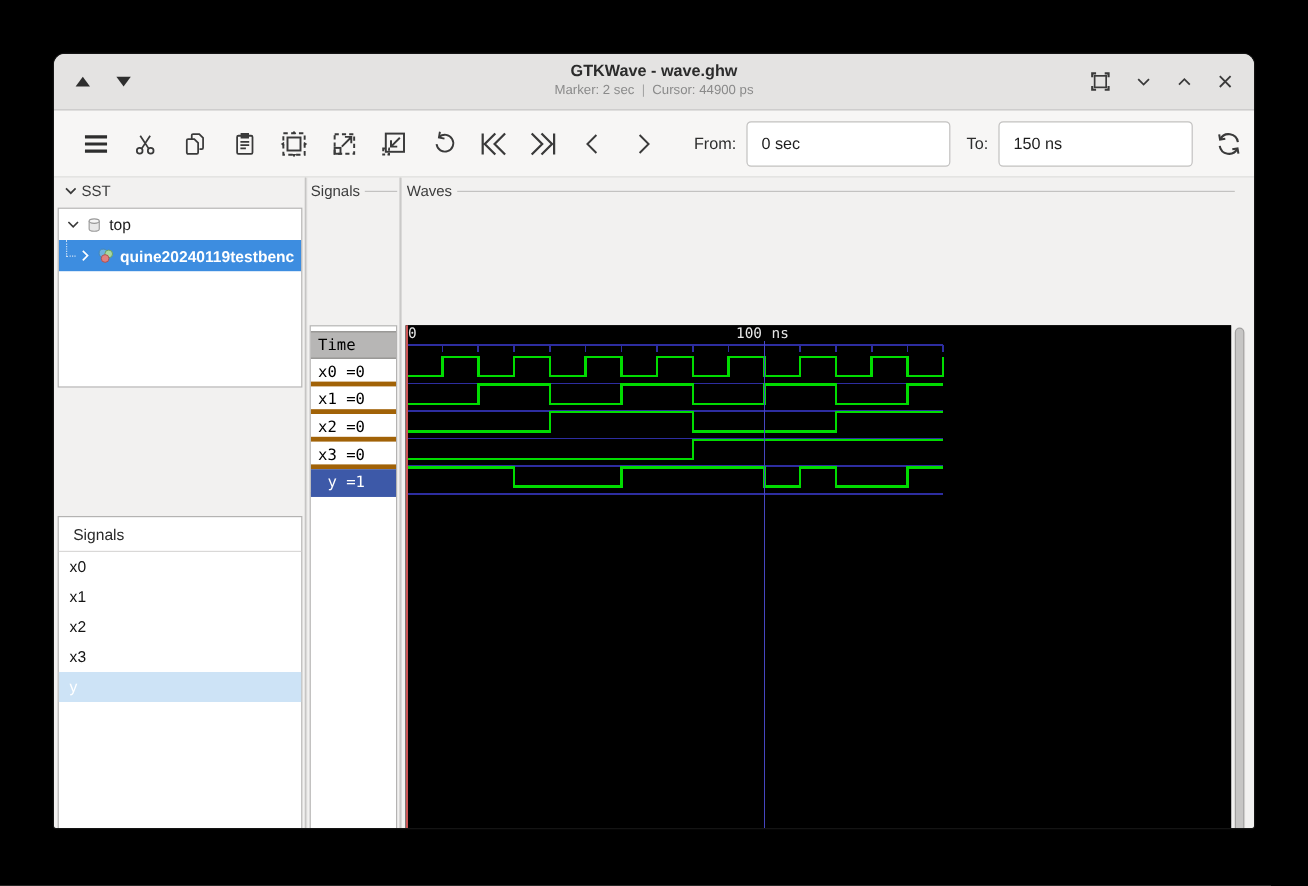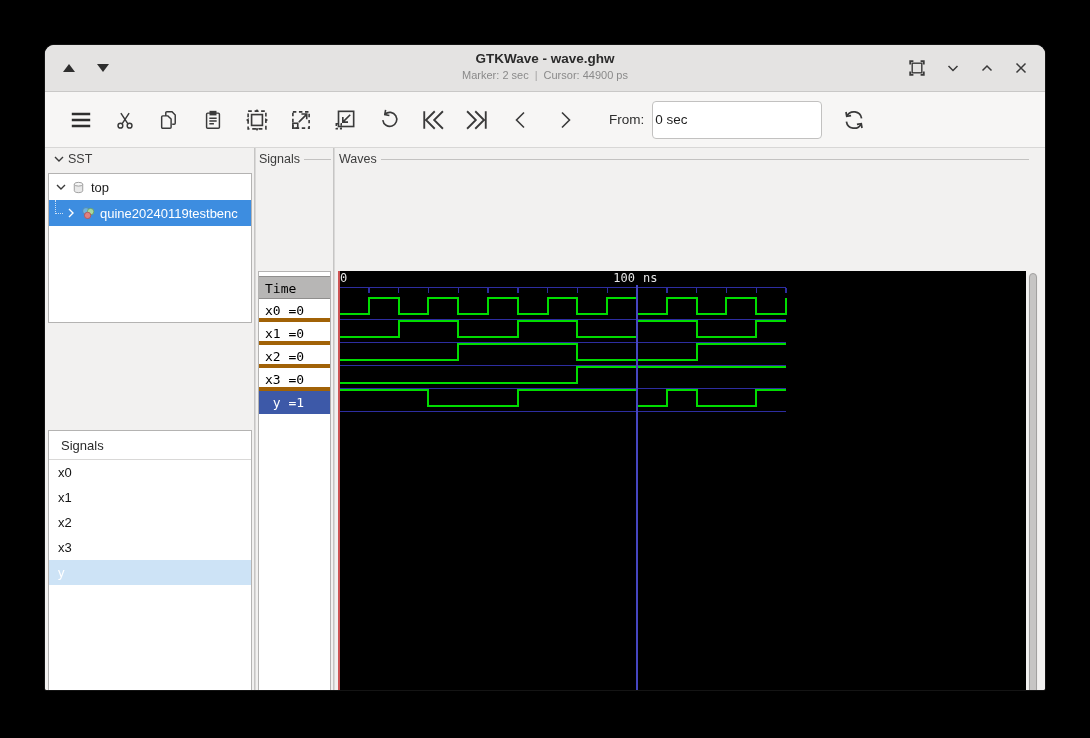--- a/index.html
+++ b/index.html
@@ -22,21 +22,21 @@
   .tb-right { position:absolute; right:16px; top:0; height:100%; display:flex; align-items:center; gap:18px; }
   .tb-right svg { display:block; }
   
   .toolbar { height:56px; background:#f7f6f5; border-bottom:1px solid #d8d7d6;
              display:flex; align-items:center; padding-left:14px; }
   .tool { width:44px; height:40px; display:flex; align-items:center; justify-content:center; border-radius:4px; }
   .tool svg { display:block; }
   .range-group { display:flex; align-items:center; margin-left:22px; }
   .range-label { font-size:13.5px; color:#2e2e2e; margin-right:8px;text-align:center; }
   .range-input { width:170px; height:38px; background:#fff; border:1px solid #c2c1c0;
-                 border-radius:4px; font-size:13.5px; color:#1e1e1e; padding:0 2px;
+                 border-radius:4px; font-size:13.5px; color:#1e1e1e; padding:0 12px;
                  font-family:"Liberation Sans", sans-serif; }
   
   .main { position:relative; width:100%; height:542px; background:#f2f1f0; }
   .pane-label { font-size:12.5px; color:#3c3c3c; }
   .frame-label { position:absolute; display:flex; align-items:center; gap:4px; }
   .frame-label .line { height:1px; background:#c3c2c1; flex:1; }
   
   .sst-header { position:absolute; left:8px; top:4px; display:flex; align-items:center; gap:3px; }
   .treebox { position:absolute; left:3px; top:25px; width:204px; height:150px;
              background:#fff; border:1px solid #b4b3b2; overflow:hidden; }
@@ -208,20 +208,24 @@
       </div>
     <div class="tool">
         <svg width="24" height="24" viewBox="0 0 24 24">
           <path d="M9 4.5L16.5 12L9 19.5" stroke="#3a3a3a" stroke-width="1.6" fill="none"></path>
         </svg>
       </div>
     <div class="range-group">
       <span class="range-label">From:</span>
       <input class="range-input" value="0 sec" style="">
     </div>
+    <div class="range-group" style="margin-left:14px;">
+      <span class="range-label">To:</span>
+      <input class="range-input" style="width: 162px;" value="150 ns">
+    </div>
     <div class="tool" style="margin-left:10px;">
         <svg width="26" height="26" viewBox="0 0 24 24">
           <g stroke="#3a3a3a" stroke-width="1.6" fill="none">
             <path d="M19 10.5a7.2 7.2 0 0 0-13.6-2"></path>
             <path d="M5 13.5a7.2 7.2 0 0 0 13.6 2"></path>
             <path d="M4.6 4.6l.7 4 4-.6M19.4 19.4l-.7-4-4 .6"></path>
           </g>
         </svg>
       </div>
   </div>
@@ -257,21 +261,21 @@
         <span class="exp">
             <svg width="12" height="12" viewBox="0 0 12 12">
               <path d="M4 2l4 4-4 4" stroke="#ffffff" fill="none" stroke-width="1.4"></path>
             </svg>
           </span>
         <svg width="16" height="16" viewBox="0 0 16 16" style="margin:0 4px 0 1px;">
             <circle cx="6" cy="6" r="3.4" fill="#6fb3e0" stroke="#4a86b0" stroke-width=".8"></circle>
             <circle cx="10.6" cy="6.6" r="3.2" fill="#a8d8a0" stroke="#6aa060" stroke-width=".8"></circle>
             <circle cx="7.6" cy="10.4" r="3.2" fill="#e08080" stroke="#b05050" stroke-width=".8"></circle>
           </svg>
-        <span style="overflow:hidden; white-space:nowrap;">quine20240119testbenc</span>
+        <span style="overflow:hidden; white-space:nowrap;font-weight:bold;">quine20240119testbenc</span>
       </div>
     </div>
 
     <div class="sigpanel">
       <div class="sigpanel-header">Signals</div>
       <div class="sig-item">x0</div>
       <div class="sig-item">x1</div>
       <div class="sig-item">x2</div>
       <div class="sig-item">x3</div>
       <div class="sig-item selected">y</div>

